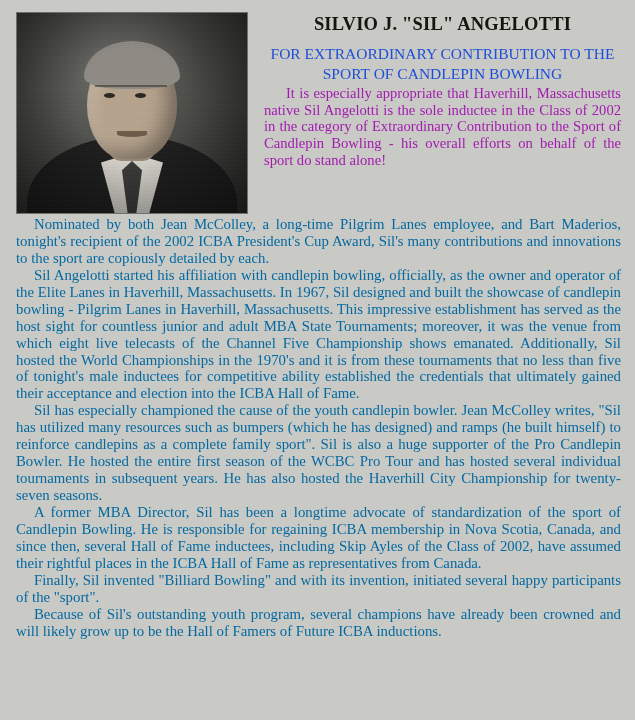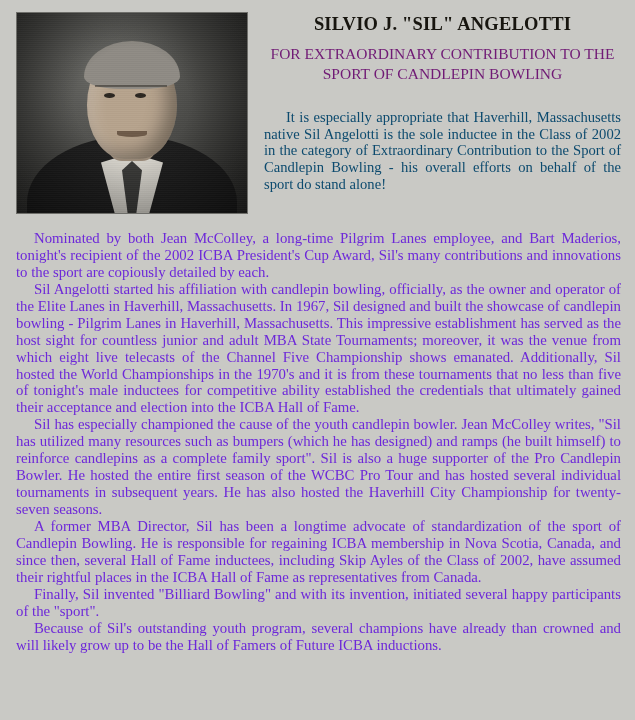--- a/index.html
+++ b/index.html
@@ -153,36 +153,36 @@
     font-size: 18.5px;
     font-weight: bold;
     letter-spacing: .2px;
     line-height: 1.1;
     margin: 4px 0 10px 0;
     color: #17150f;
   }
   .subtitle {
     font-size: 15.5px;
     line-height: 1.25;
-    color: #701a75;
-    margin-bottom: 26px;
+    color: #1d4ed8;
+    margin-bottom: 2px;
     text-align: center;
   }
   .lead-para {
     text-align: justify;
     font-size: 14.6px;
     line-height: 1.14;
-    color: #0c4a6e;
+    color: #a21caf;
     text-indent: 22px;
     margin: 0;
     hyphens: auto;
   }
   .body-text {
-    margin-top: 16px;
-    color: #6d28d9;
+    margin-top: 2px;
+    color: #0369a1;
   }
   .body-text p {
     margin: 0;
     font-size: 14.8px;
     line-height: 1.145;
     text-align: justify;
     text-indent: 18px;
     hyphens: auto;
   }
 </style>
@@ -216,16 +216,16 @@
     </div>
 
   </div>
 
   <div class="body-text">
     <p>Nominated by both Jean McColley, a long-time Pilgrim Lanes employee, and Bart Maderios, tonight's recipient of the 2002 ICBA President's Cup Award, Sil's many contributions and innovations to the sport are copiously detailed by each.</p>
     <p>Sil Angelotti started his affiliation with candlepin bowling, officially, as the owner and operator of the Elite Lanes in Haverhill, Massachusetts. In 1967, Sil designed and built the showcase of candlepin bowling - Pilgrim Lanes in Haverhill, Massachusetts. This impressive establishment has served as the host sight for countless junior and adult MBA State Tournaments; moreover, it was the venue from which eight live telecasts of the Channel Five Championship shows emanated. Additionally, Sil hosted the World Championships in the 1970's and it is from these tournaments that no less than five of tonight's male inductees for competitive ability established the credentials that ultimately gained their acceptance and election into the ICBA Hall of Fame.</p>
     <p>Sil has especially championed the cause of the youth candlepin bowler. Jean McColley writes, "Sil has utilized many resources such as bumpers (which he has designed) and ramps (he built himself) to reinforce candlepins as a complete family sport". Sil is also a huge supporter of the Pro Candlepin Bowler. He hosted the entire first season of the WCBC Pro Tour and has hosted several individual tournaments in subsequent years. He has also hosted the Haverhill City Championship for twenty-seven seasons.</p>
     <p>A former MBA Director, Sil has been a longtime advocate of standardization of the sport of Candlepin Bowling. He is responsible for regaining ICBA membership in Nova Scotia, Canada, and since then, several Hall of Fame inductees, including Skip Ayles of the Class of 2002, have assumed their rightful places in the ICBA Hall of Fame as representatives from Canada.</p>
     <p>Finally, Sil invented "Billiard Bowling" and with its invention, initiated several happy participants of the "sport".</p>
-    <p>Because of Sil's outstanding youth program, several champions have already than crowned and will likely grow up to be the Hall of Famers of Future ICBA inductions.</p>
+    <p>Because of Sil's outstanding youth program, several champions have already been crowned and will likely grow up to be the Hall of Famers of Future ICBA inductions.</p>
   </div>
 
 </div>
 
 </body></html>

